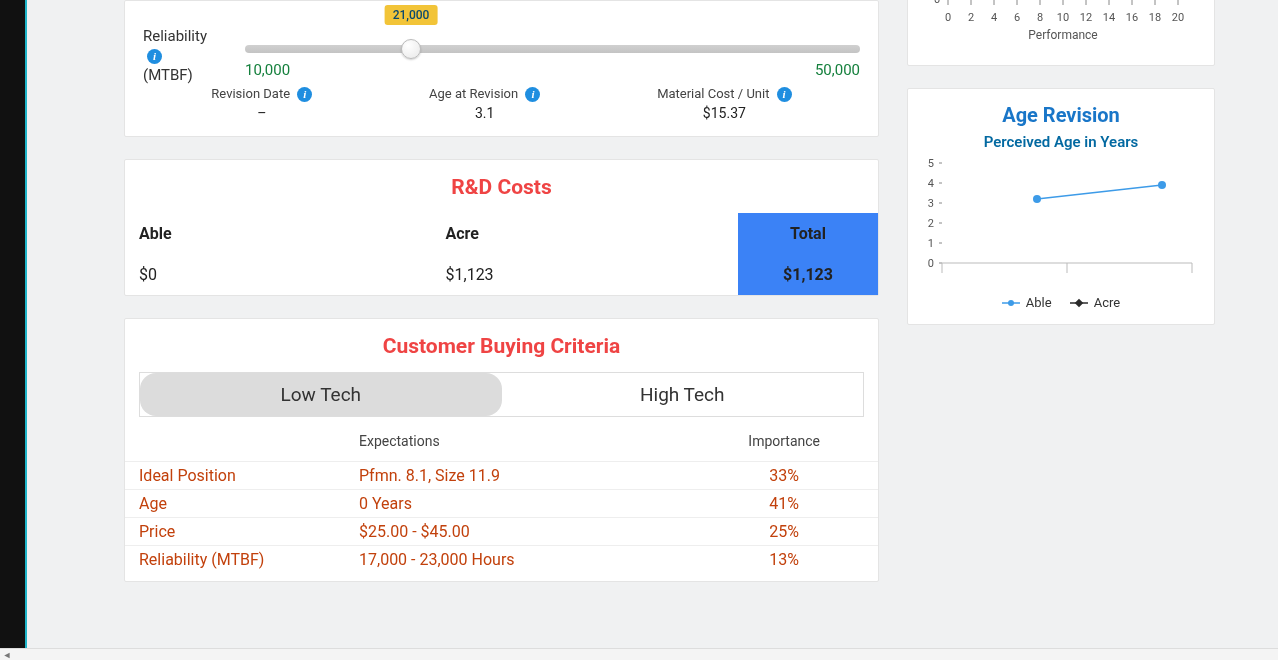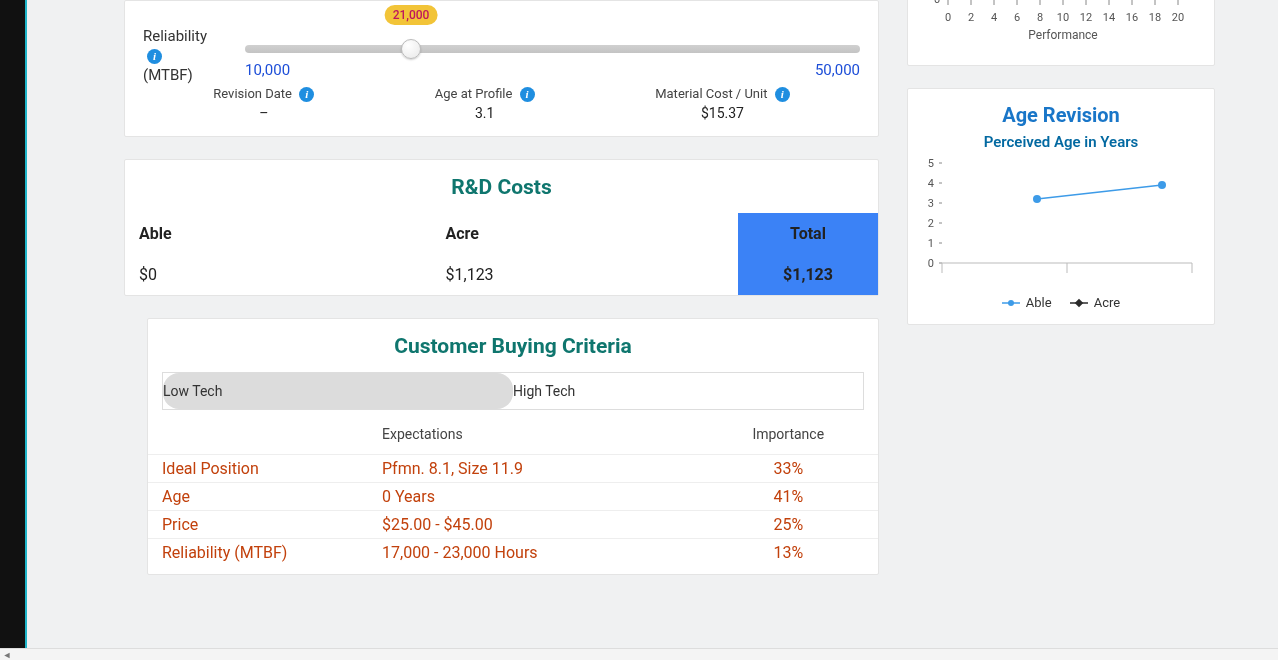--- a/index.html
+++ b/index.html
@@ -57,57 +57,57 @@
     vertical-align: middle;
     margin-left: 4px;
   }
   .slider-wrap { flex: 1; position: relative; padding-top: 4px; }
   .slider-badge {
     position: absolute;
     top: -14px;
     left: 27%;
     transform: translateX(-50%);
     background: #f2c438;
-    color: #be185d;
+    color: #0c4a6e;
     font-size: 12px;
     padding: 3px 8px;
-    border-radius: 10px;
+    border-radius: 3px;
     font-weight: 500;
   }
   .slider-track {
     height: 8px;
     background: linear-gradient(#d0d0d0,#c4c4c4);
     border-radius: 4px;
     margin-top: 22px;
     position: relative;
   }
   .slider-thumb {
     position: absolute;
     top: 50%; left: 27%;
     transform: translate(-50%,-50%);
     width: 20px; height: 20px;
     background: radial-gradient(circle at 35% 30%, #fff, #e8e8e8);
     border: 1px solid #bbb;
     border-radius: 50%;
     box-shadow: 0 1px 2px rgba(0,0,0,.2);
   }
-  .slider-ends { display: flex; justify-content: space-between; font-size: 15px; color: #1d4ed8; margin-top: 8px; }
+  .slider-ends { display: flex; justify-content: space-between; font-size: 15px; color: #15803d; margin-top: 8px; }
   .revision-row { display: flex; justify-content: space-around; padding: 0 10px;}
   .rev-block { text-align: center; }
   .rev-label { font-size: 13px; color: #444; }
   .rev-val { font-size: 14px; color: #222; margin-top: 3px; }
   
-  .section-title { text-align: center; color: #0f766e; font-size: 21px; font-weight: 700; padding: 15px 0 14px; }
+  .section-title { text-align: center; color: #ef4444; font-size: 21px; font-weight: 700; padding: 15px 0 14px; }
   .rd-grid { display: grid; grid-template-columns: 1fr 1fr 140px; }
   .rd-head { font-weight: 700; font-size: 16px; padding: 11px 14px; color: #222; }
   .rd-cell { font-size: 16px; padding: 11px 14px; color: #222; }
   .rd-total-col { background: #3b82f6; text-align: center; font-weight: 700; }
   
   .tabs { display: flex; border: 1px solid #ddd; margin: 0 14px; }
-  .tab { flex: 1; text-align: left; padding: 10px 0; font-size: 14px; color: #333; cursor: pointer; border-radius: 16px; }
+  .tab { flex: 1; text-align: center; padding: 10px 0; font-size: 19px; color: #333; cursor: pointer; border-radius: 16px; }
   .tab.active { background: #dcdcdc; }
   .crit-table { width: 100%; border-collapse: collapse; margin-top: 4px; }
   .crit-table th { font-size: 14px; font-weight: 400; color: #444; text-align: left; padding: 12px 14px; border-bottom: 1px solid #eee;}
   .crit-table th.imp, .crit-table td.imp { text-align: center; }
   .crit-table td { font-size: 16px; color: #c2410c; padding: 4px 14px; border-top: 1px solid #eee; }
   .crit-table td:first-child { width: 220px; }
   
   .side-card { background:#fff; border:1px solid #e4e4e4; border-radius:2px; margin-bottom: 22px; padding: 8px 10px 14px; }
   .chart-title { text-align:center; color:#1976c8; font-size:20px; font-weight:700; margin: 6px 0; }
   .chart-sub { text-align:center; font-size:15px; color:#0369a1; margin-bottom: 6px; font-weight: 600; }
@@ -152,21 +152,21 @@
       <div class="revision-row">
         <div class="rev-block">
           <div class="rev-label">
             <span>Revision Date</span>
             <span class="info-icon">i</span>
           </div>
           <div class="rev-val">–</div>
         </div>
         <div class="rev-block">
           <div class="rev-label">
-            <span>Age at Profile</span>
+            <span>Age at Revision</span>
             <span class="info-icon">i</span>
           </div>
           <div class="rev-val">3.1</div>
         </div>
         <div class="rev-block">
           <div class="rev-label">
             <span>Material Cost / Unit</span>
             <span class="info-icon">i</span>
           </div>
           <div class="rev-val">$15.37</div>
@@ -179,21 +179,21 @@
       <div class="rd-grid">
         <div class="rd-head">Able</div>
         <div class="rd-head">Acre</div>
         <div class="rd-head rd-total-col">Total</div>
         <div class="rd-cell">$0</div>
         <div class="rd-cell">$1,123</div>
         <div class="rd-cell rd-total-col">$1,123</div>
       </div>
     </div>
 
-    <div class="card" style="padding-bottom:8px;margin-left:23px;">
+    <div class="card" style="padding-bottom:8px;">
       <div class="section-title">Customer Buying Criteria</div>
       <div class="tabs">
         <div class="tab active">Low Tech</div>
         <div class="tab">High Tech</div>
       </div>
       <table class="crit-table">
         <thead>
           <tr>
             <th></th>
             <th>Expectations</th>

